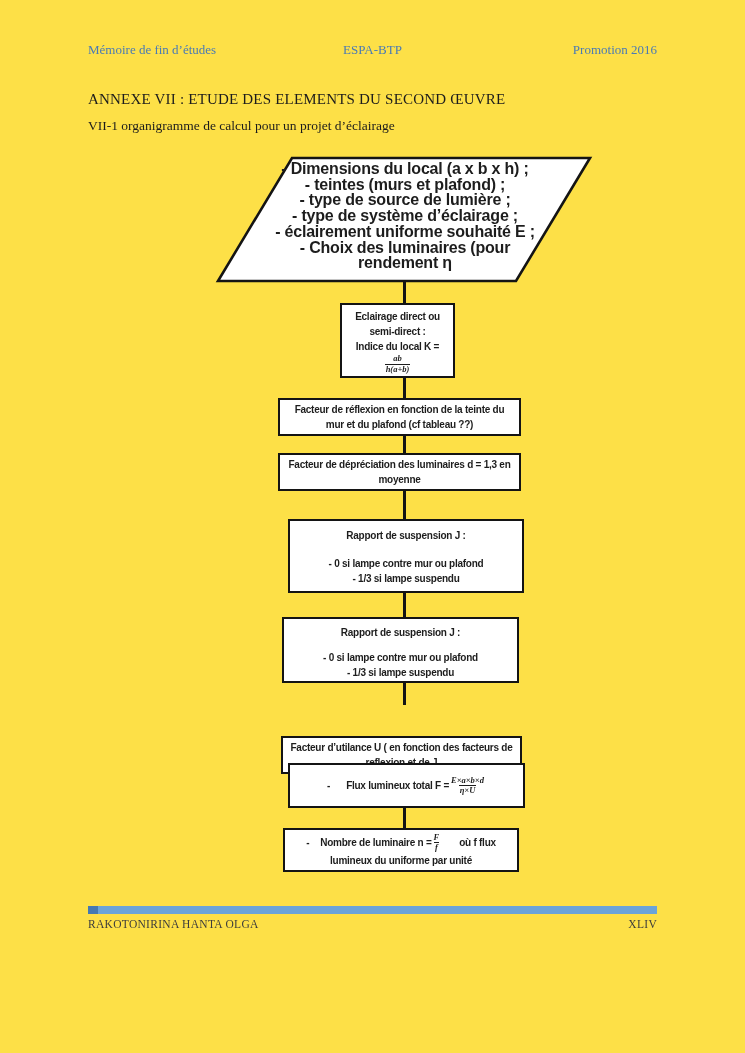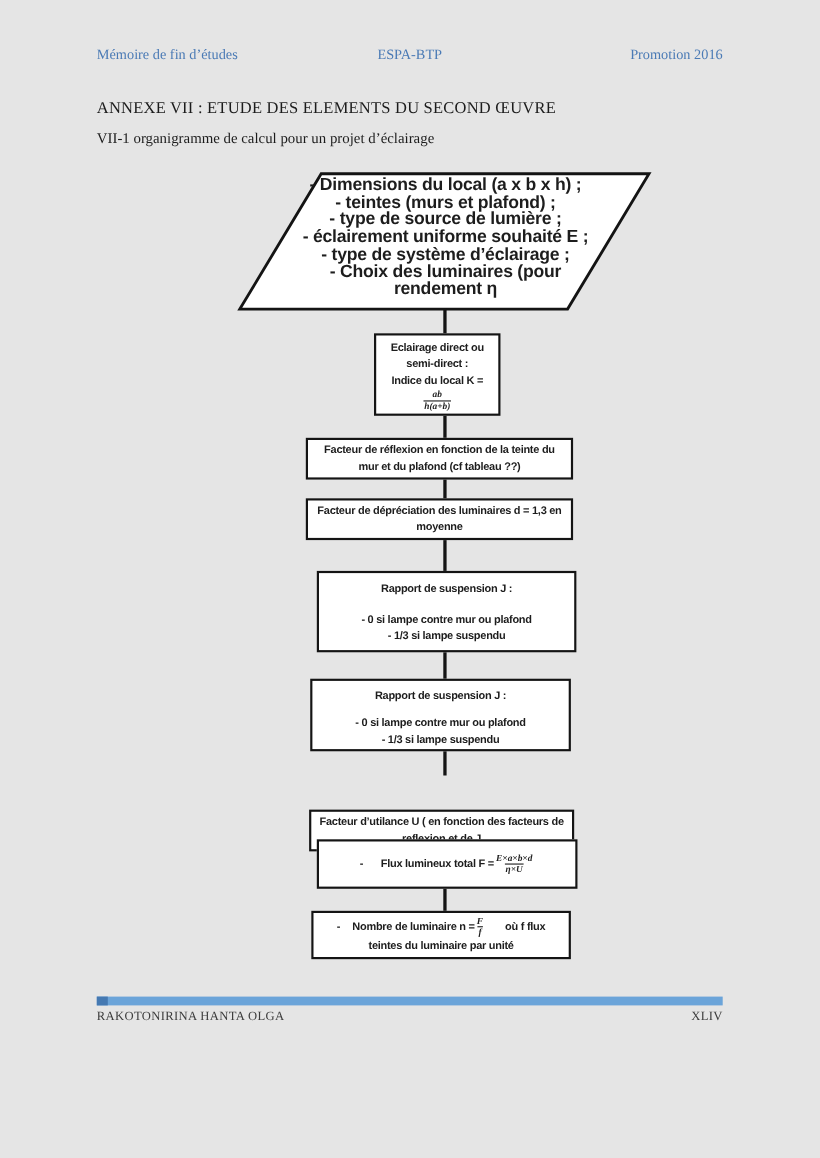--- a/index.html
+++ b/index.html
@@ -1,16 +1,16 @@
 <!DOCTYPE html>
 <html style="--header-blue: #4a7ab5; --footer-bar: #6ba4d9; --footer-bar-accent: #4579b2;"><head>
 <meta charset="utf-8">
 <style>
   html,body{margin:0;padding:0;background:#fff;}
-  .page{position:relative;width:745px;height:1053px;background:#e5e5e5;overflow:hidden;
+  .page{position:relative;width:745px;height:1053px;background:#fde047;overflow:hidden;
         font-family:"Liberation Serif",serif;}
 
   
   .edge-row{position:absolute;left:88px;width:569px;display:flex;justify-content:space-between;}
   .header-row{top:42px;color:var(--header-blue,#4a7ab5);font-size:13px;}
   .header-center{position:absolute;left:0;right:0;text-align:center;}
   .footer-row{top:918px;color:#3c3c3c;font-size:11.5px;letter-spacing:.3px;}
 
   .page-title{position:absolute;left:88px;top:91px;font-size:15px;color:#1c1c1c;letter-spacing:.2px;}
   .page-subtitle{position:absolute;left:88px;top:118px;font-size:13.5px;color:#1c1c1c;}
@@ -72,22 +72,22 @@
   <div class="page-title">ANNEXE VII : ETUDE DES ELEMENTS DU SECOND ŒUVRE</div>
   <div class="page-subtitle">VII-1 organigramme de calcul pour un projet d’éclairage</div>
 
   <svg class="para-svg" width="400" height="140" viewBox="0 0 400 140">
     <polygon points="92,8 390,8 316,131 18,131"></polygon>
   </svg>
   <div class="para-text">
     <div>- Dimensions du local (a x b x h) ;</div>
     <div>- teintes (murs et plafond) ;</div>
     <div>- type de source de lumière ;</div>
+    <div>- type de système d’éclairage ;</div>
     <div>- éclairement uniforme souhaité E ;</div>
-    <div>- type de système d’éclairage ;</div>
     <div>- Choix des luminaires (pour</div>
     <div>rendement η</div>
   </div>
 
   <div class="conn" style="top:280px;height:24px"></div>
   <div class="conn" style="top:377px;height:22px"></div>
   <div class="conn" style="top:435px;height:19px"></div>
   <div class="conn" style="top:490px;height:30px"></div>
   <div class="conn" style="top:592px;height:26px"></div>
   <div class="conn" style="top:682px;height:23px"></div>
@@ -145,21 +145,21 @@
   <div class="fbox" id="box8">
     <div class="formula-row">
       <span class="bullet">-</span>
       <span class="nowrap">Nombre de luminaire n =</span>
       <span class="frac">
         <span class="num">F</span>
         <span class="den">f</span>
       </span>
       <span class="suffix nowrap">où f flux</span>
     </div>
-    <div class="nowrap">teintes du luminaire par unité</div>
+    <div class="nowrap">lumineux du uniforme par unité</div>
   </div>
 
   <div class="footer-bar"></div>
   <div class="footer-bar-accent"></div>
   <div class="edge-row footer-row">
     <span>RAKOTONIRINA HANTA OLGA</span>
     <span>XLIV</span>
   </div>
 
 </div>

